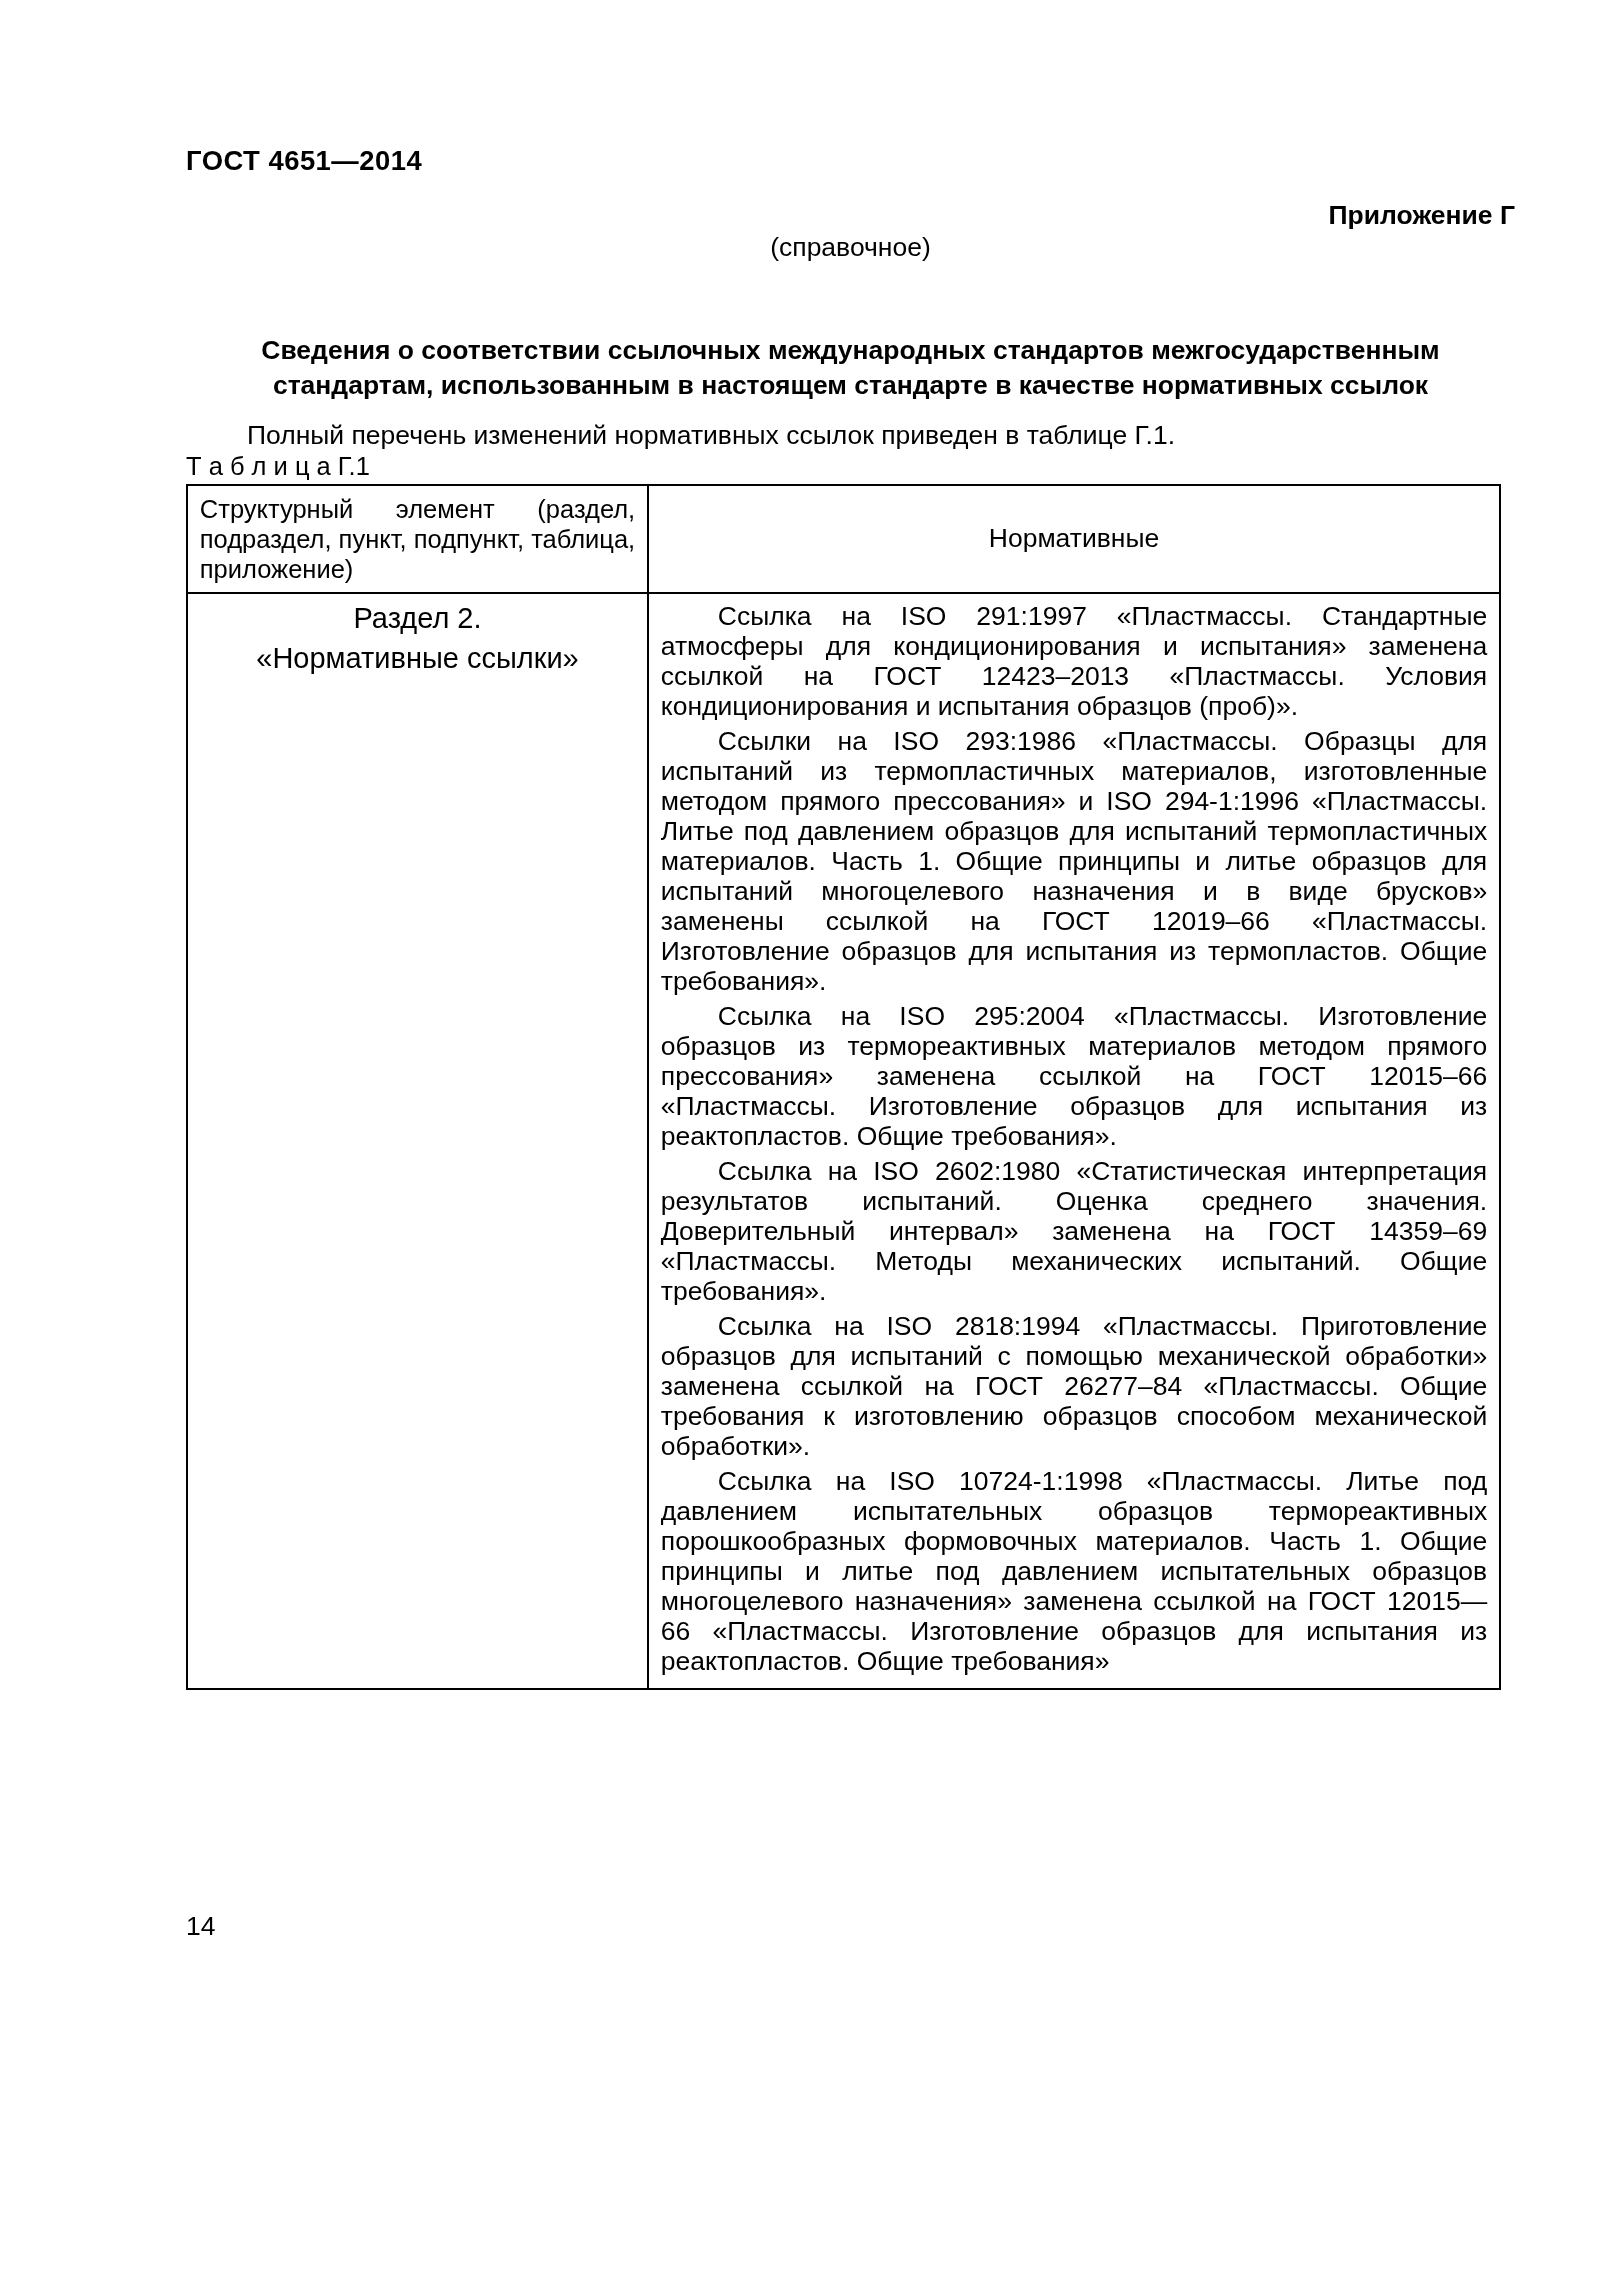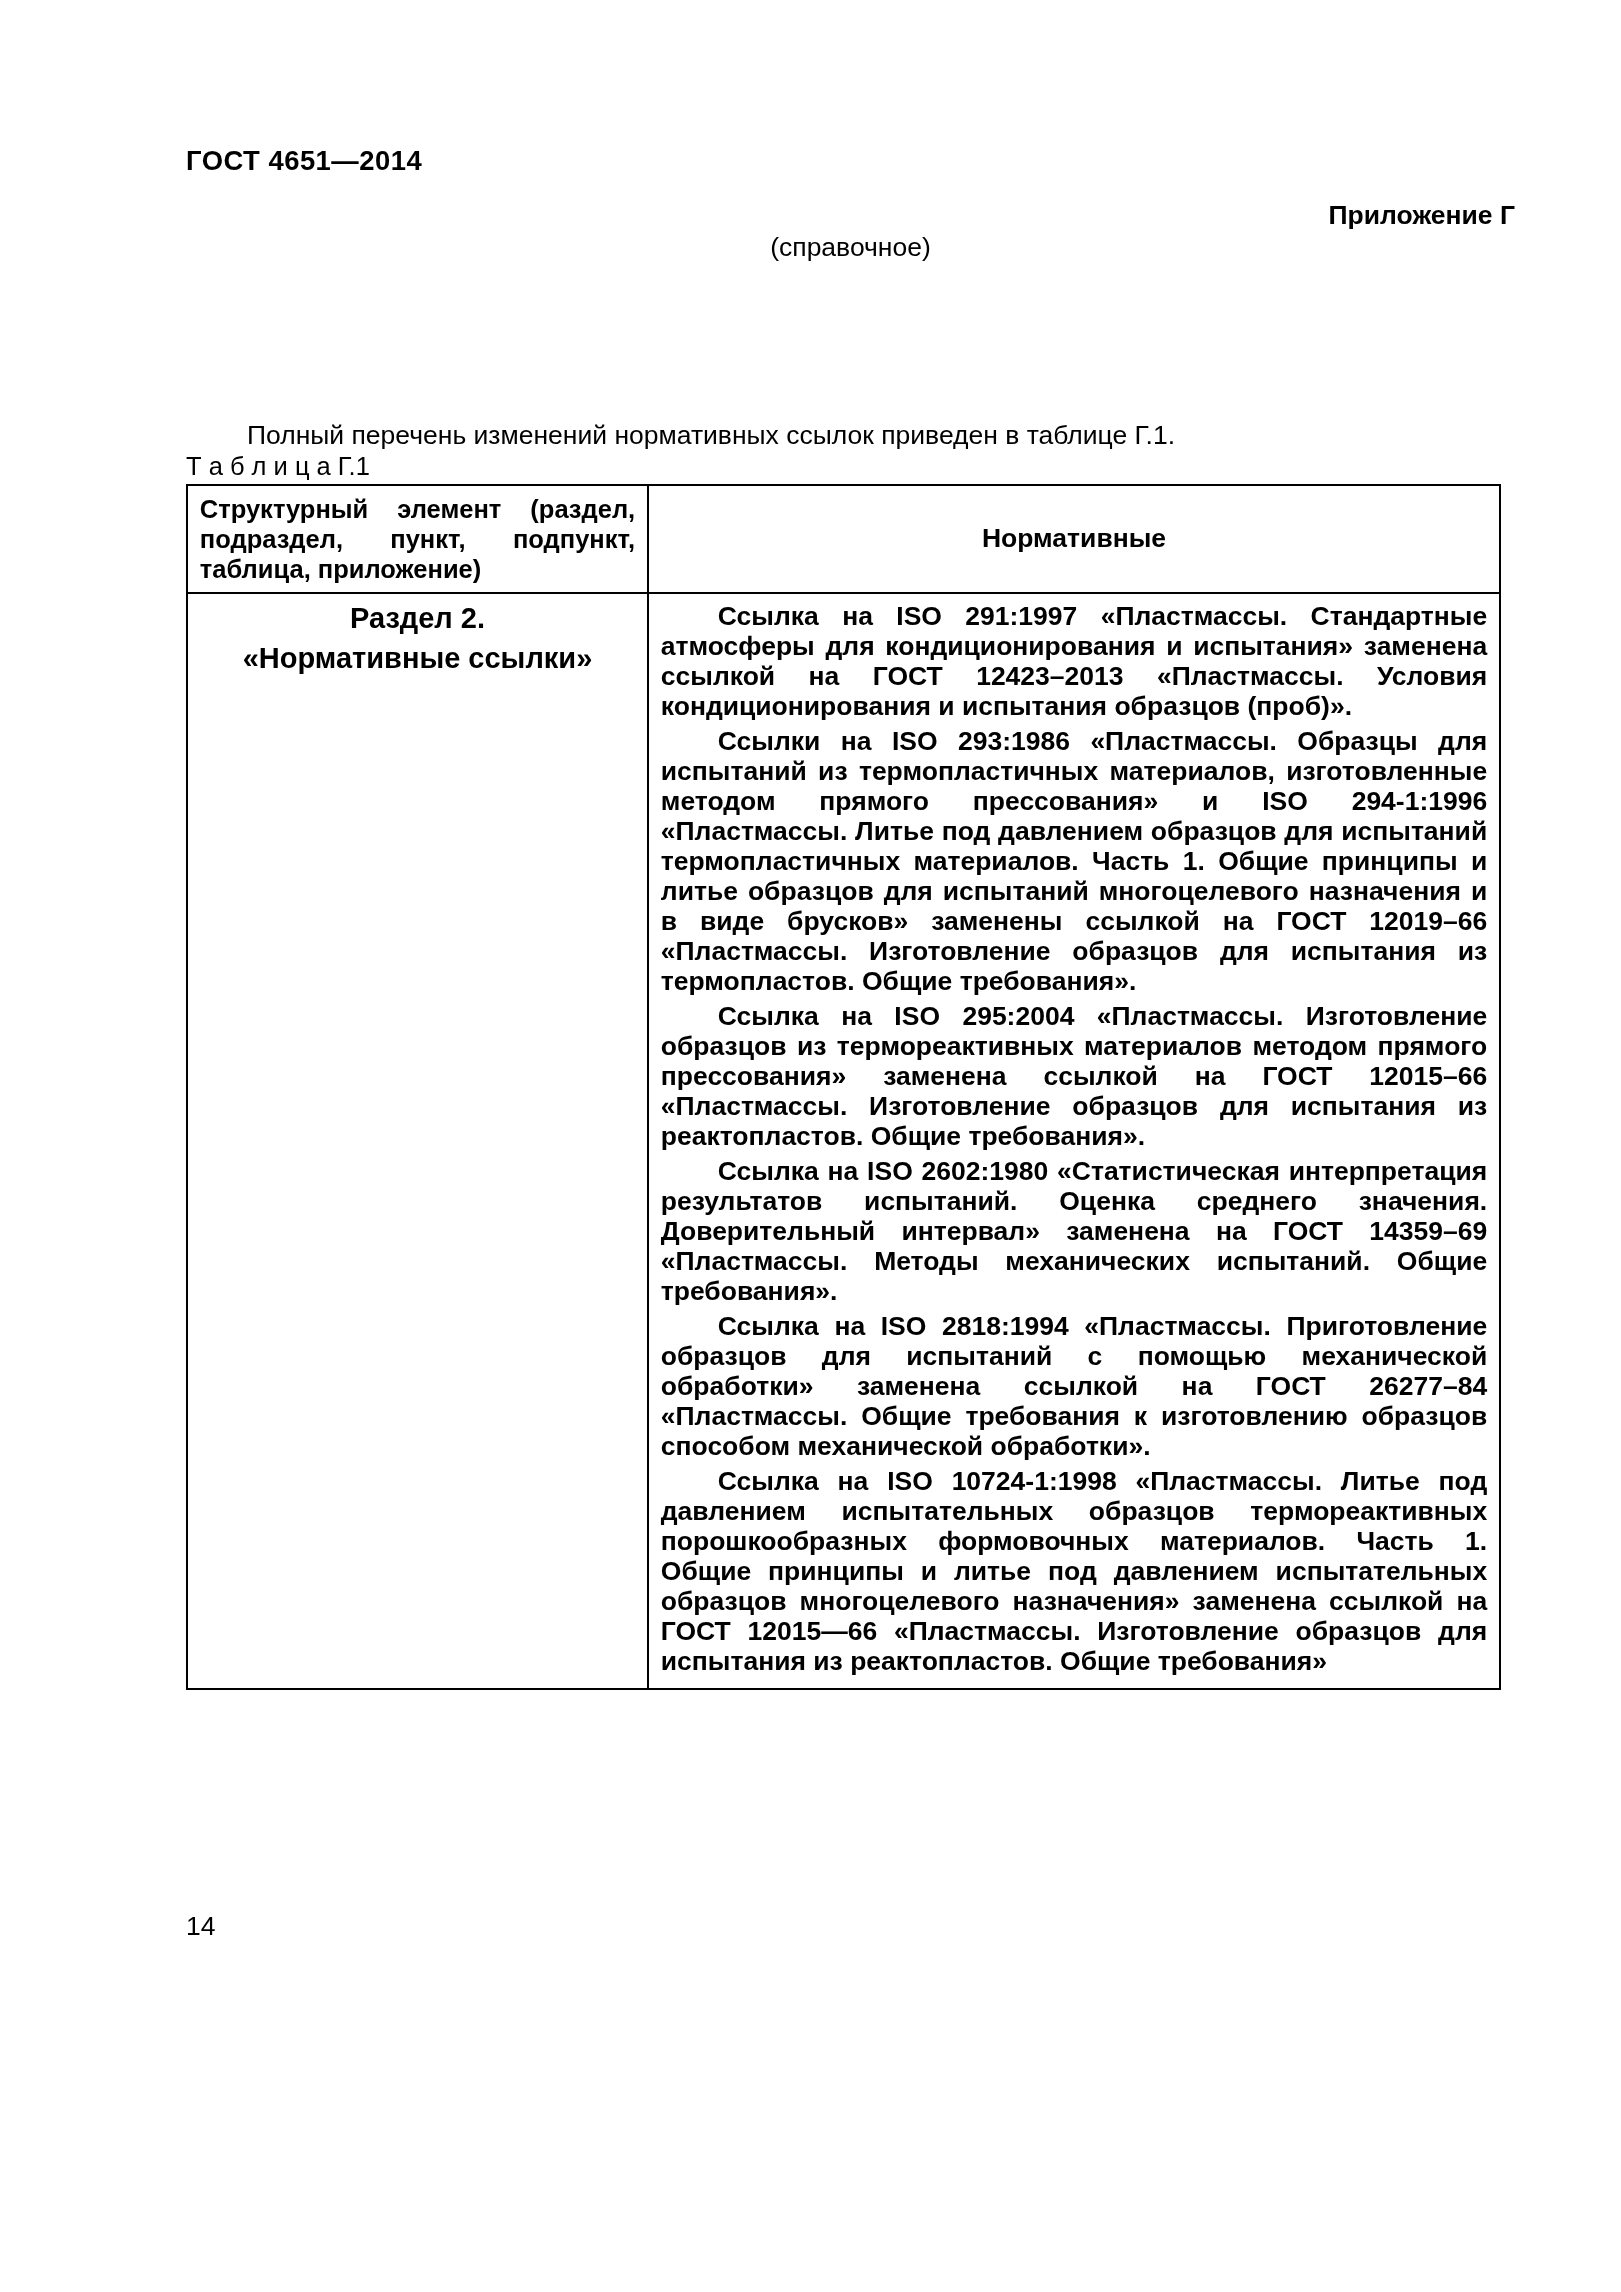--- a/index.html
+++ b/index.html
@@ -76,21 +76,21 @@
   .gtable {
     position: absolute;
     top: 484px;
     left: 0;
     width: 1315px;
     border-collapse: collapse;
     table-layout: fixed;
   }
   .gtable th, .gtable td {
     border: 2.9px solid #000000;
-    font-weight: bold;
+    font-weight: normal;
   }
   th.col-element {
     width: 461px;
     padding: 7.8px 11.8px;
     font-size: 25.5px;
     line-height: 30px;
     text-align: justify;
     vertical-align: top;
   }
   th.col-mod {
@@ -131,20 +131,24 @@
 </head>
 <body>
 
 <div class="content">
 
   <div class="doc-number">ГОСТ 4651—2014</div>
 
   <div class="appendix-label">Приложение Г</div>
   <div class="appendix-kind">(справочное)</div>
 
+  <div class="title">
+    <div>Сведения о соответствии ссылочных международных стандартов межгосударственным</div>
+    <div>стандартам, использованным в настоящем стандарте в качестве нормативных ссылок</div>
+  </div>
 
   <p class="intro">Полный перечень изменений нормативных ссылок приведен в таблице Г.1.</p>
 
   <div class="table-label">Т а б л и ц а Г.1</div>
 
   <table class="gtable">
     <thead>
       <tr>
         <th class="col-element">Структурный элемент (раздел, подраздел, пункт, подпункт, таблица, приложение)</th>
         <th class="col-mod">Нормативные</th>

